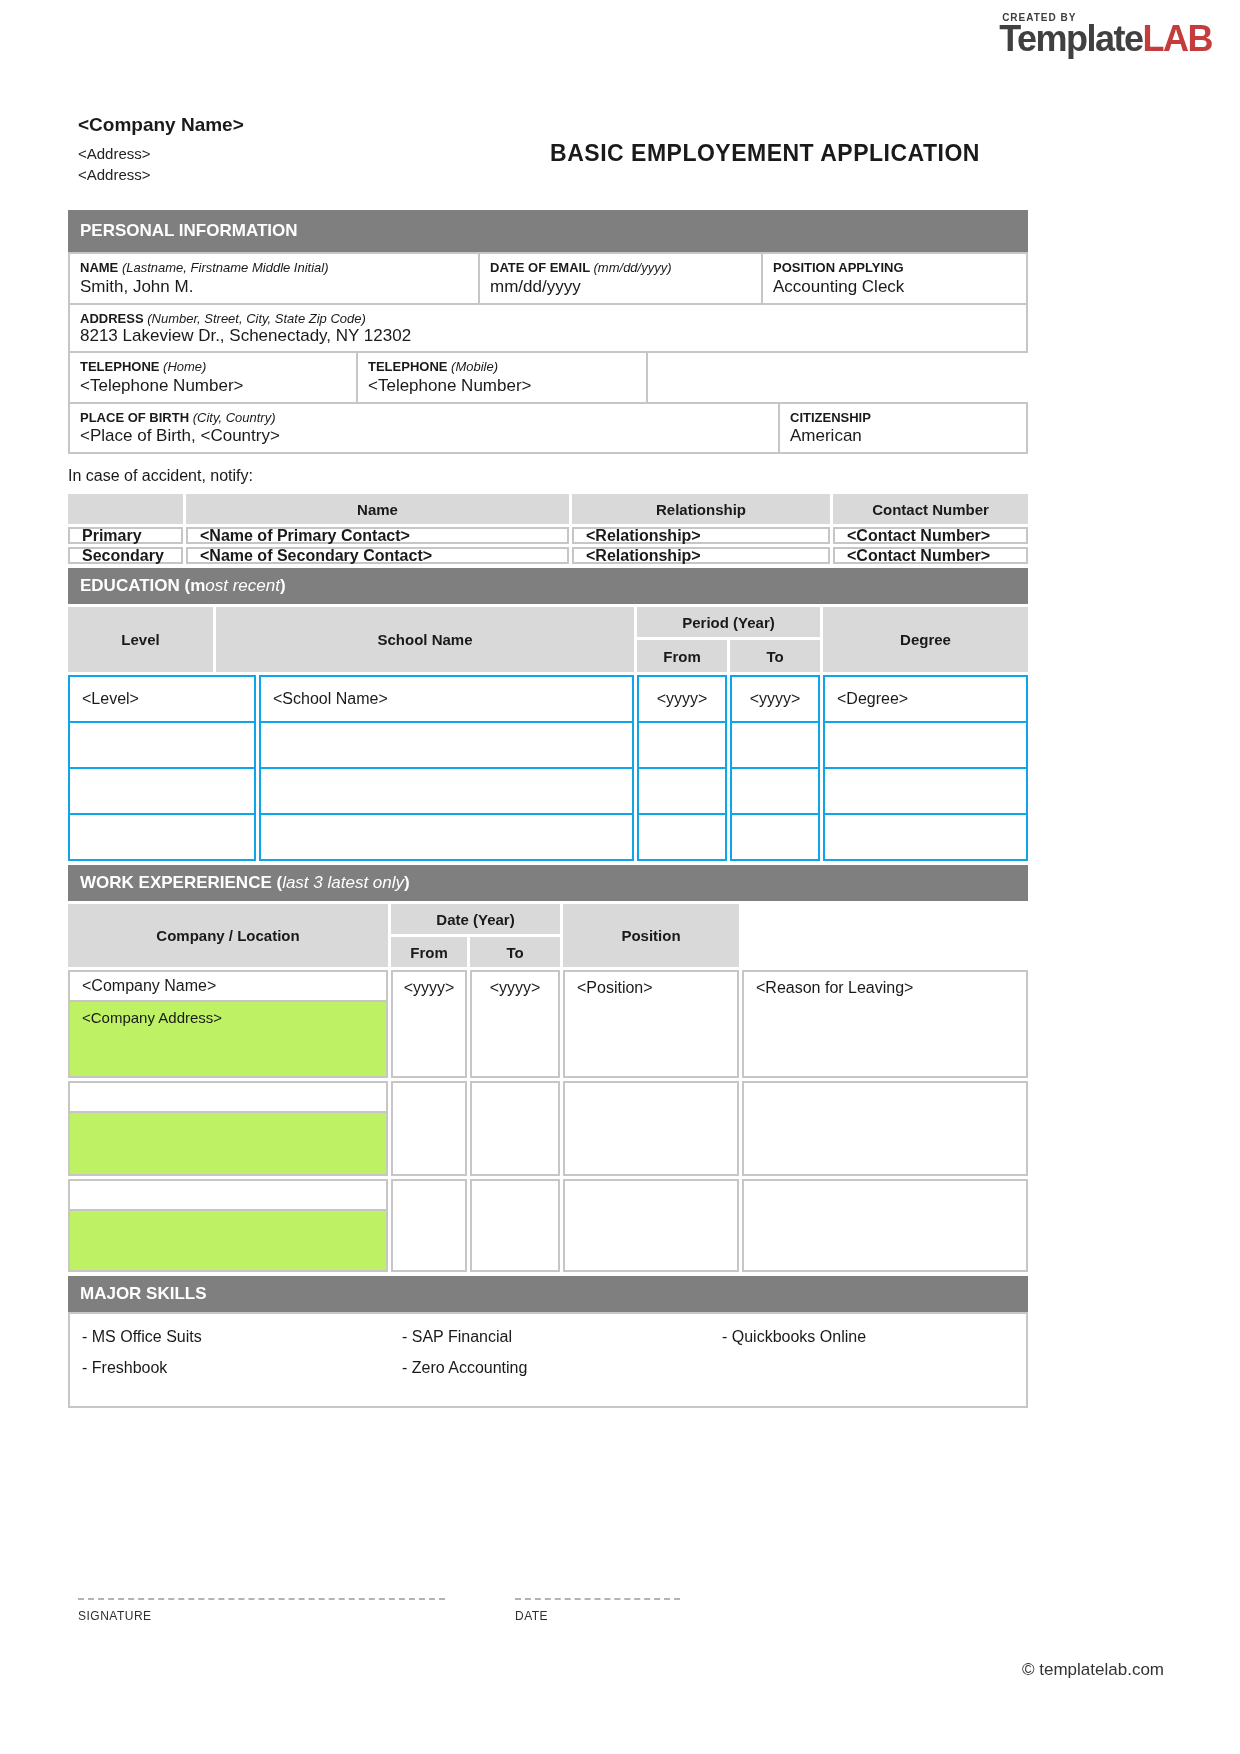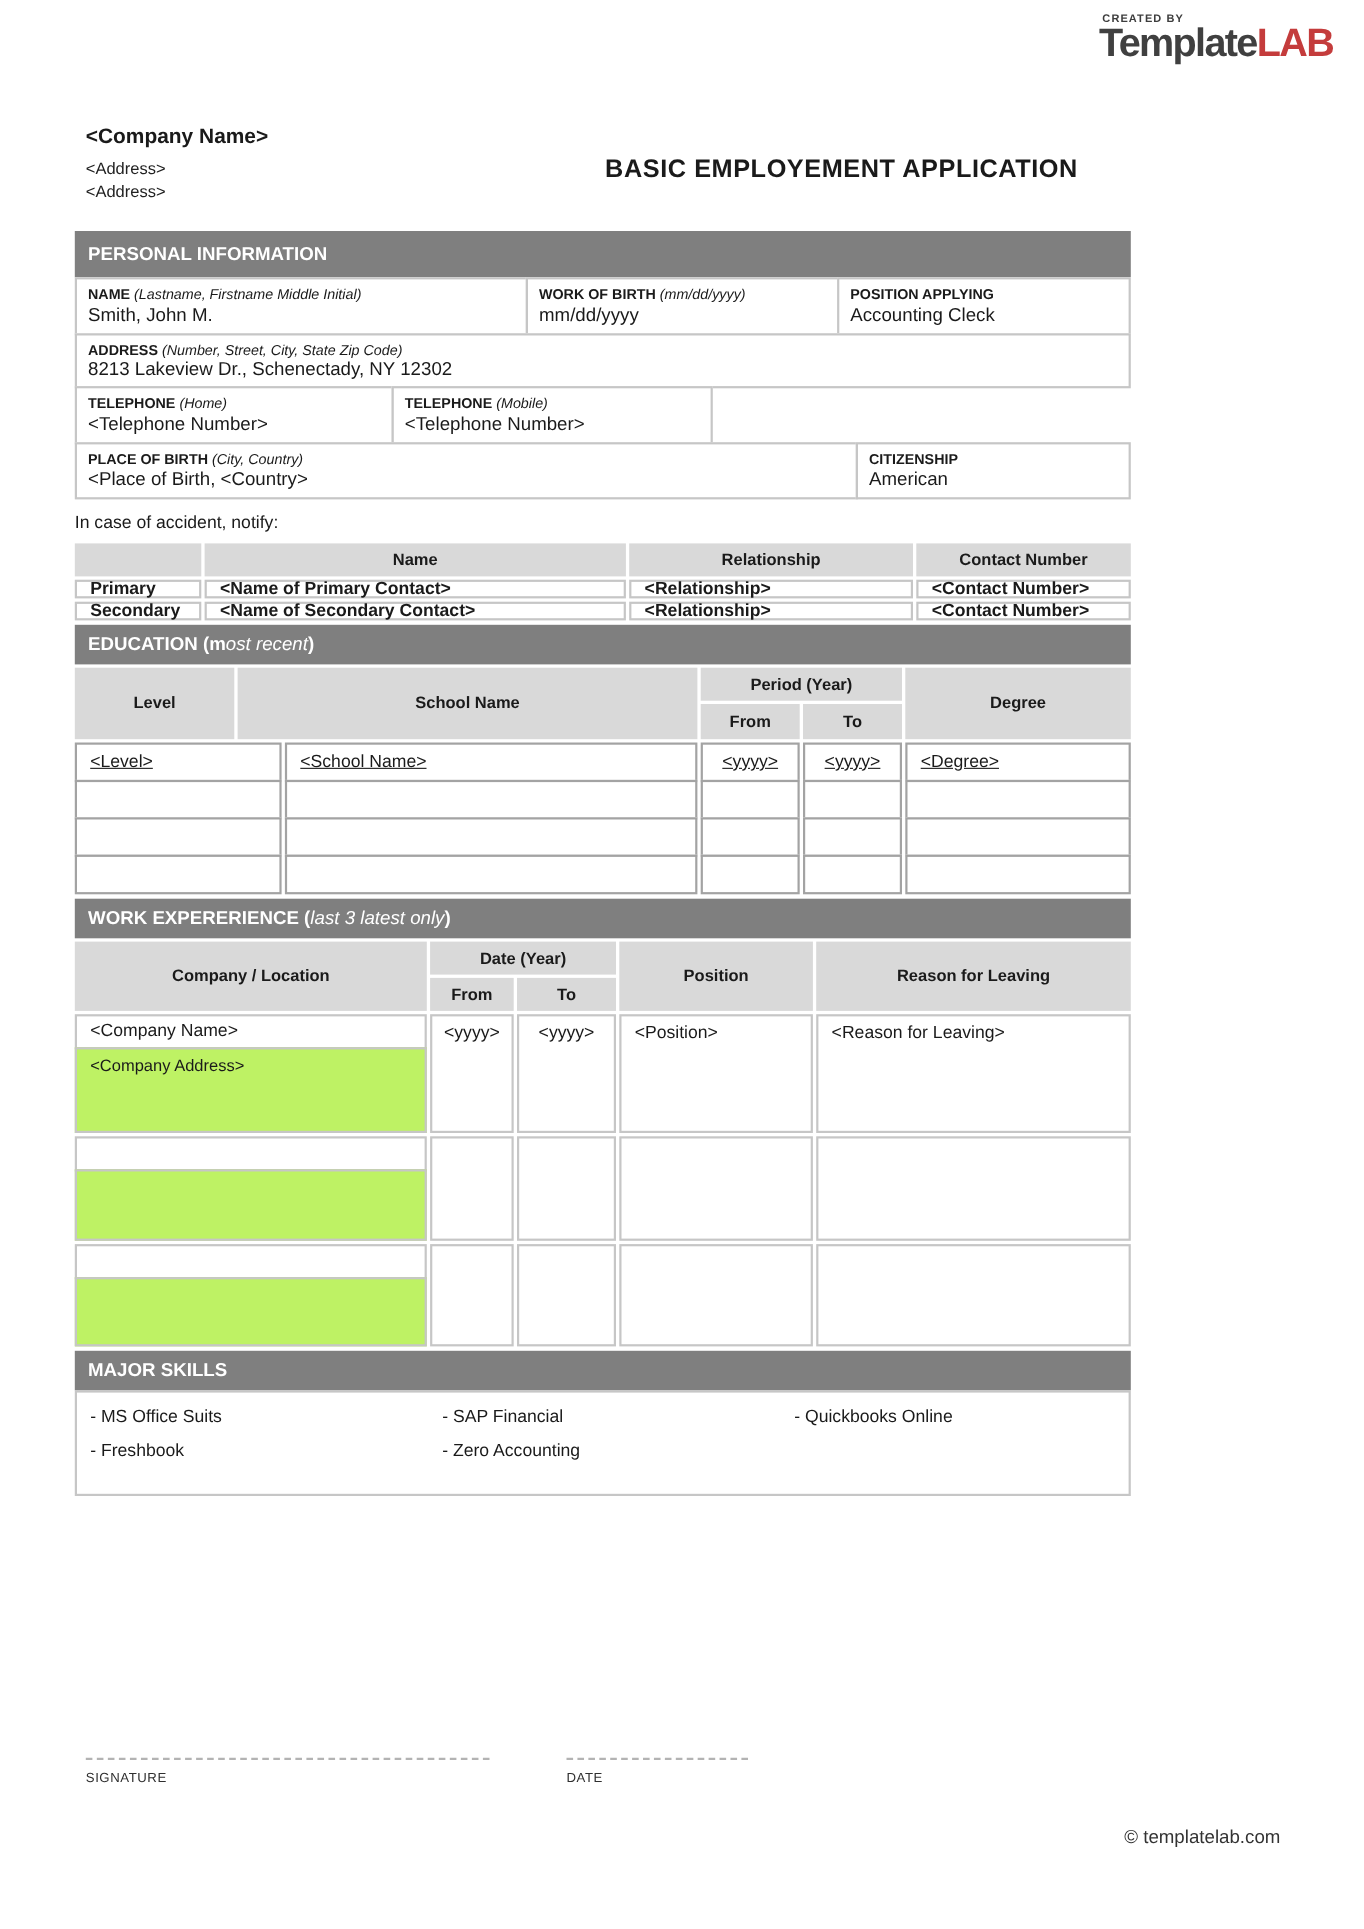--- a/index.html
+++ b/index.html
@@ -46,22 +46,22 @@
               display:flex; align-items:center; padding:0 12px; background:#fff;font-weight:bold; }
   .aw1{width:115px}.aw2{width:383px}.aw3{width:258px}.aw4{width:195px}
   
   .edu-head { display:grid; grid-template-columns:145px 418px 90px 90px 205px;
               grid-template-rows:30px 32px; gap:3px; margin-top:3px; }
   .ghcell { background:var(--header-cell,#d9d9d9); font-weight:bold; font-size:15px;
             display:flex; align-items:center; justify-content:center; }
   .edu-row { display:grid; grid-template-columns:188px 375px 90px 90px 205px; gap:0 3px; }
   .edu-row.first { margin-top:3px; }
   .edu-row + .edu-row { margin-top:-2px; }
-  .edu-cell { border:2px solid #a3a3a3; height:36px; box-sizing:border-box; font-size:16px;
-              display:flex; align-items:center; padding:0 12px; background:#fff;text-decoration:underline; }
+  .edu-cell { border:2px solid #0ea5e9; height:48px; box-sizing:border-box; font-size:16px;
+              display:flex; align-items:center; padding:0 12px; background:#fff; }
   .edu-cell.center { justify-content:center; padding:0; }
   
   .we-head { display:grid; grid-template-columns:320px 76px 90px 176px 286px;
              grid-template-rows:30px 30px; gap:3px; margin-top:3px; }
   .we-entry { display:grid; grid-template-columns:320px 76px 90px 176px 286px; gap:0 3px; margin-top:3px; }
   .we-e1{height:108px}.we-e2{height:95px}.we-e3{height:93px}
   .we-col1 { display:flex; flex-direction:column; }
   .we-name { height:32px; border:2px solid #c6c6c6; box-sizing:border-box; display:flex;
              align-items:center; padding:0 12px; font-size:16px; background:#fff; }
   .we-addr { flex:1; border:2px solid #c6c6c6; margin-top:-2px; box-sizing:border-box;
@@ -105,21 +105,21 @@
     <div class="bar">
       <span>PERSONAL INFORMATION</span>
     </div>
 
     <div class="prow">
       <div class="fcell h53" style="width:412px">
         <div class="flabel"><span>NAME</span> <span class="hint">(Lastname, Firstname Middle Initial)</span></div>
         <div class="fvalue">Smith, John M.</div>
       </div>
       <div class="fcell h53" style="width:285px">
-        <div class="flabel"><span>WORK OF BIRTH</span> <span class="hint">(mm/dd/yyyy)</span></div>
+        <div class="flabel"><span>DATE OF EMAIL</span> <span class="hint">(mm/dd/yyyy)</span></div>
         <div class="fvalue">mm/dd/yyyy</div>
       </div>
       <div class="fcell h53" style="width:267px">
         <div class="flabel">POSITION APPLYING</div>
         <div class="fvalue">Accounting Cleck</div>
       </div>
     </div>
 
     <div class="prow">
       <div class="fcell h50" style="width:960px">
@@ -218,21 +218,20 @@
     <div class="bar small">
       <span><span>WORK EXPERERIENCE (</span><span class="it">last 3 latest only</span><span>)</span></span>
     </div>
 
     <div class="we-head">
       <div class="ghcell" style="grid-column:1;grid-row:1/3">Company / Location</div>
       <div class="ghcell" style="grid-column:2/4;grid-row:1">Date (Year)</div>
       <div class="ghcell" style="grid-column:2;grid-row:2">From</div>
       <div class="ghcell" style="grid-column:3;grid-row:2">To</div>
       <div class="ghcell" style="grid-column:4;grid-row:1/3">Position</div>
-      <div class="ghcell" style="grid-column:5;grid-row:1/3">Reason for Leaving</div>
     </div>
 
     <div class="we-entry we-e1">
       <div class="we-col1">
         <div class="we-name">&lt;Company Name&gt;</div>
         <div class="we-addr">&lt;Company Address&gt;</div>
       </div>
       <div class="we-cell center">&lt;yyyy&gt;</div>
       <div class="we-cell center">&lt;yyyy&gt;</div>
       <div class="we-cell">&lt;Position&gt;</div>

